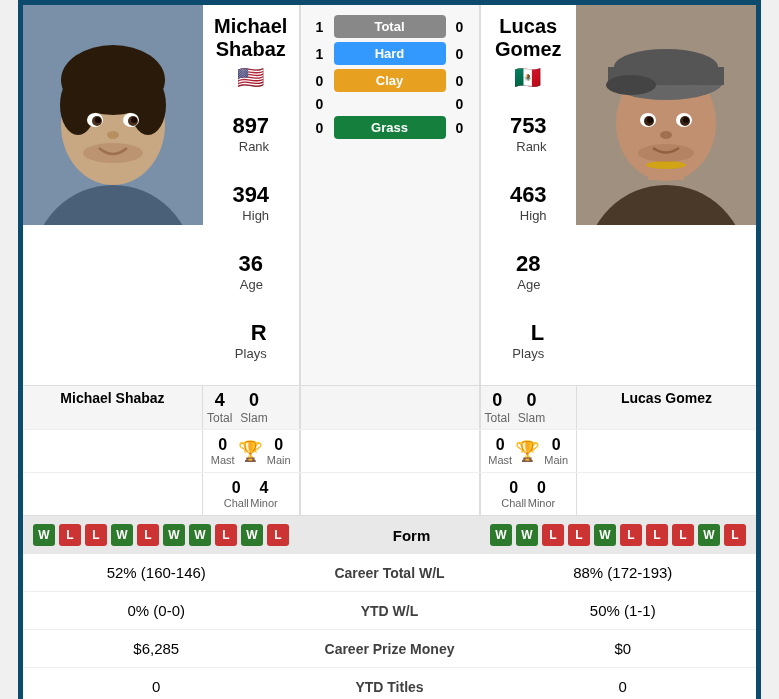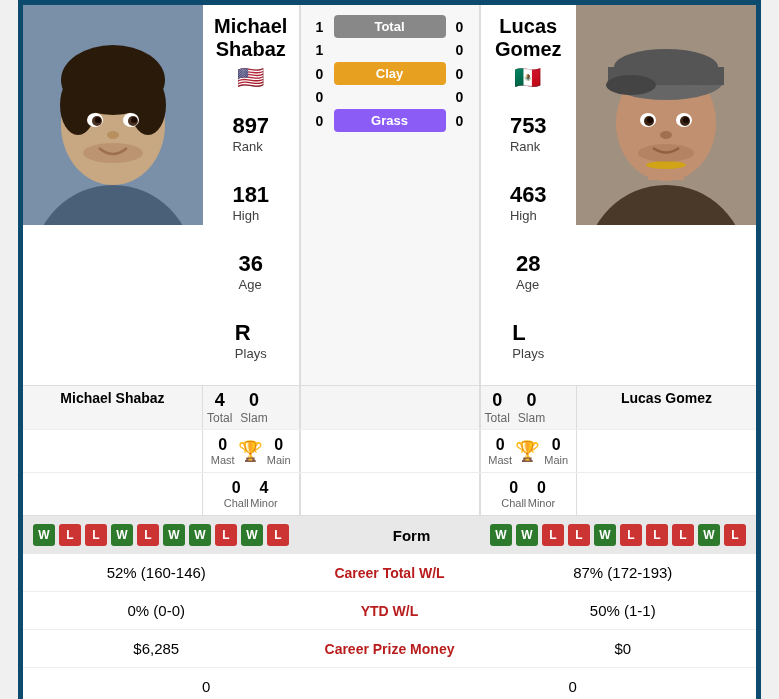--- a/index.html
+++ b/index.html
@@ -39,21 +39,21 @@
       font-size: 20px;
       font-weight: bold;
       text-align: center;
       margin-bottom: 4px;
     }
     .flag {
       font-size: 22px;
       margin-bottom: 8px;
     }
     .stat-box {
-      text-align: left;
+      text-align: right;
       margin: 14px 0;
     }
     .stat-number {
       font-size: 22px;
       font-weight: bold;
       color: #000;
     }
     .stat-label {
       font-size: 13px;
       color: #404040;
@@ -96,21 +96,21 @@
       font-size: 13px;
       padding: 4px 20px;
       text-align: center;
       flex: 1;
       margin: 0 4px;
     }
     .badge-total { background: #888; }
     .badge-hard { background: #3399ff; }
     .badge-clay { background: #e8a020; }
     .badge-indoor { background: #6666ff; }
-    .badge-grass { background: #8b5cf6; }
+    .badge-grass { background: #15803d; }
     
     .form-section {
       background: #e8e8e8;
       padding: 8px 10px;
       display: flex;
       align-items: center;
     }
     .form-badges {
       display: flex;
       gap: 4px;
@@ -149,21 +149,21 @@
     .stats-left {
       flex: 1;
       text-align: center;
       font-size: 15px;
     }
     .stats-center {
       width: 200px;
       text-align: center;
       font-weight: bold;
       font-size: 14px;
-      color: #b91c1c;
+      color: #404040;
     }
     .stats-right {
       flex: 1;
       text-align: center;
       font-size: 15px;
     }
     .avatar-placeholder {
       width: 100%;
       height: 100%;
       display: flex;
@@ -217,21 +217,21 @@
     </div>
 
     <div class="player-stats" style="border-right:1px solid #ddd;">
       <div class="player-name">Michael Shabaz</div>
       <div class="flag">🇺🇸</div>
       <div class="stat-box">
         <div class="stat-number">897</div>
         <div class="stat-label">Rank</div>
       </div>
       <div class="stat-box">
-        <div class="stat-number">181</div>
+        <div class="stat-number">394</div>
         <div class="stat-label">High</div>
       </div>
       <div class="stat-box">
         <div class="stat-number">36</div>
         <div class="stat-label">Age</div>
       </div>
       <div class="stat-box">
         <div class="stat-number">R</div>
         <div class="stat-label">Plays</div>
       </div>
@@ -239,20 +239,21 @@
 
     <div class="center-panel">
       <div class="surface-badges">
         <div class="surface-row">
           <span class="surface-num">1</span>
           <span class="surface-badge badge-total">Total</span>
           <span class="surface-num">0</span>
         </div>
         <div class="surface-row">
           <span class="surface-num">1</span>
+          <span class="surface-badge badge-hard">Hard</span>
           <span class="surface-num">0</span>
         </div>
         <div class="surface-row">
           <span class="surface-num">0</span>
           <span class="surface-badge badge-clay">Clay</span>
           <span class="surface-num">0</span>
         </div>
         <div class="surface-row">
           <span class="surface-num">0</span>
           <span class="surface-num">0</span>
@@ -431,31 +432,32 @@
         <span class="form-badge l">L</span>
         <span class="form-badge w">W</span>
         <span class="form-badge l">L</span>
       </div>
   </div>
 
   <div class="stats-table">
     <div class="stats-row">
       <div class="stats-left">52% (160-146)</div>
       <div class="stats-center">Career Total W/L</div>
-      <div class="stats-right">87% (172-193)</div>
+      <div class="stats-right">88% (172-193)</div>
     </div>
     <div class="stats-row">
       <div class="stats-left">0% (0-0)</div>
       <div class="stats-center">YTD W/L</div>
       <div class="stats-right">50% (1-1)</div>
     </div>
     <div class="stats-row">
       <div class="stats-left">$6,285</div>
       <div class="stats-center">Career Prize Money</div>
       <div class="stats-right">$0</div>
     </div>
     <div class="stats-row">
       <div class="stats-left">0</div>
+      <div class="stats-center">YTD Titles</div>
       <div class="stats-right">0</div>
     </div>
   </div>
 
 </div>
 
 </body></html>

